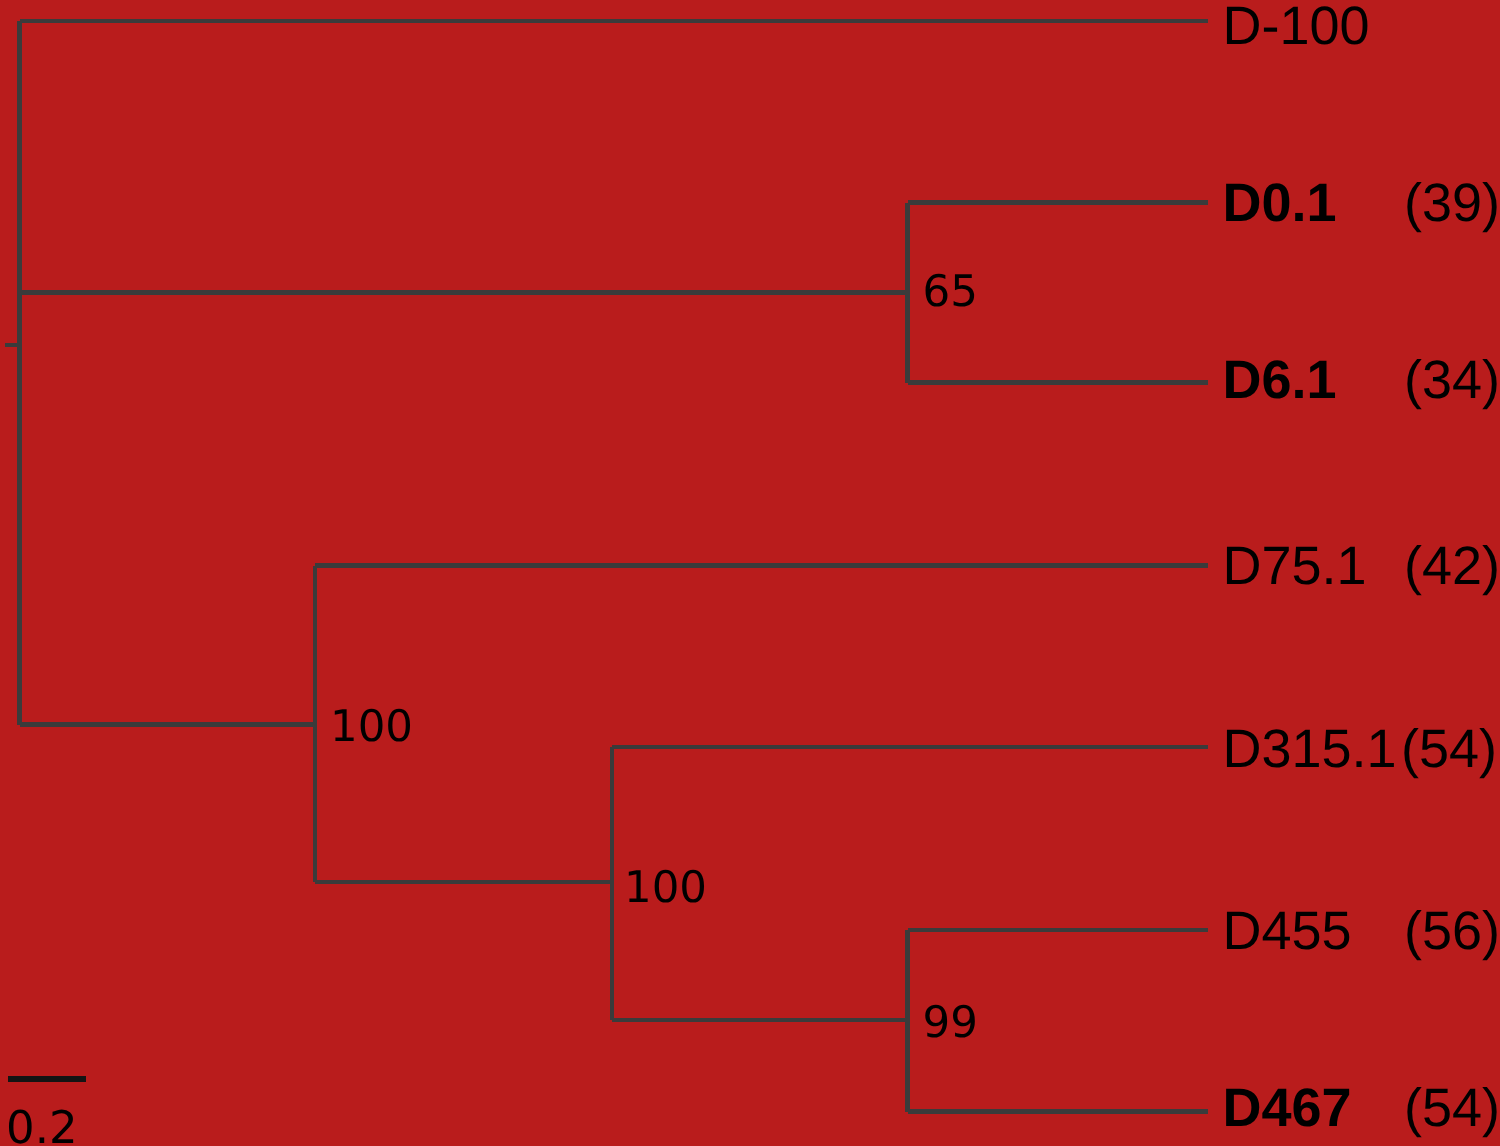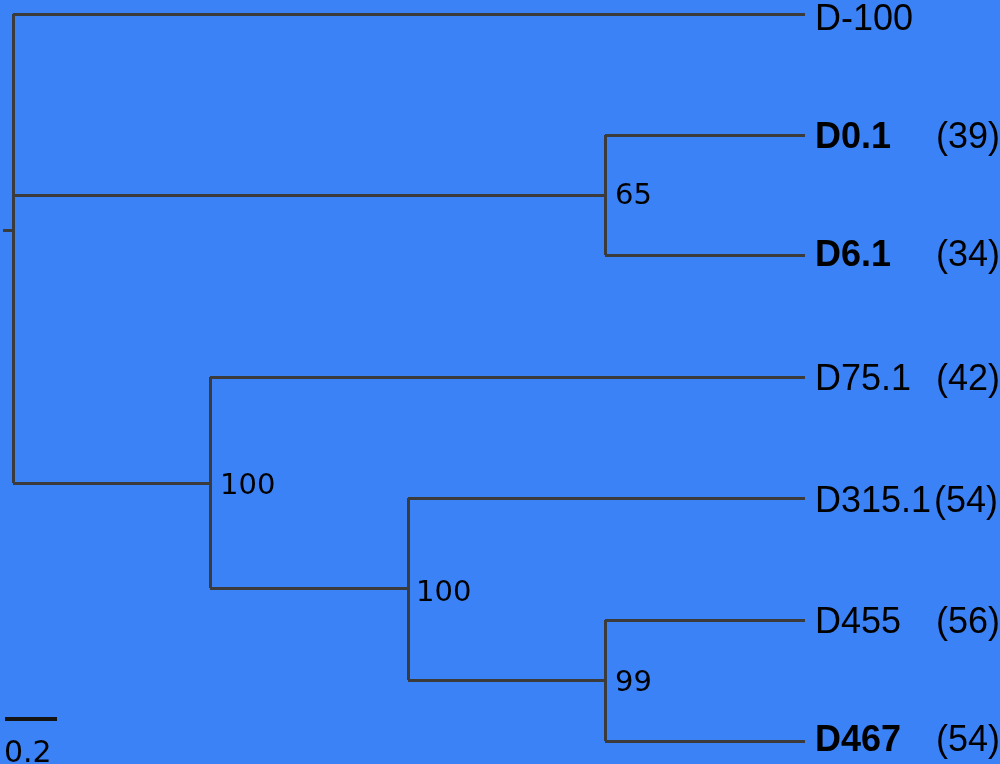--- a/index.html
+++ b/index.html
@@ -4,21 +4,21 @@
 <style>
   html, body {
     margin: 0;
     padding: 0;
     background: #ffffff;
   }
   .figure-wrap {
     position: relative;
     width: 1000px;
     height: 764px;
-    background: #3b82f6;
+    background: #b91c1c;
     overflow: hidden;
   }
   svg.tree-svg {
     position: absolute;
     left: 0;
     top: 0;
   }
   svg .branch {
     stroke: #3b3b3b;
     stroke-width: 3;

